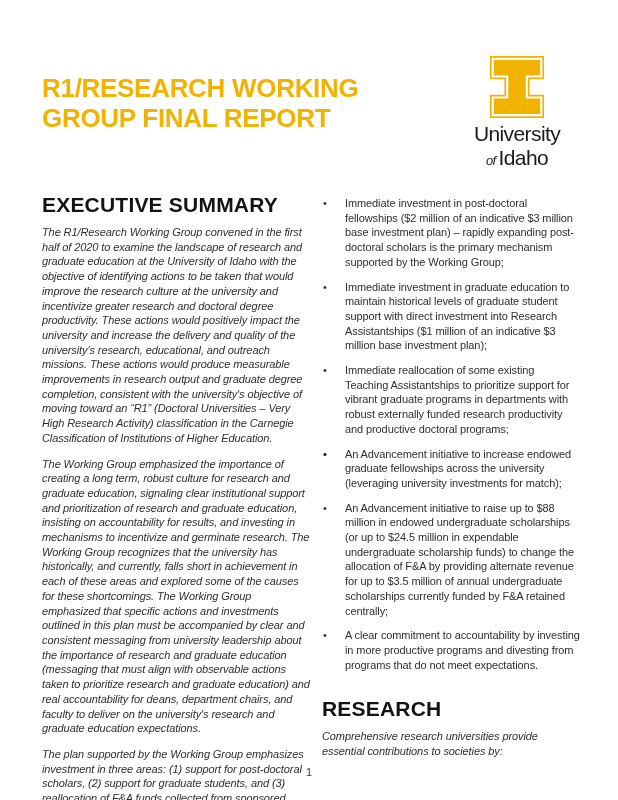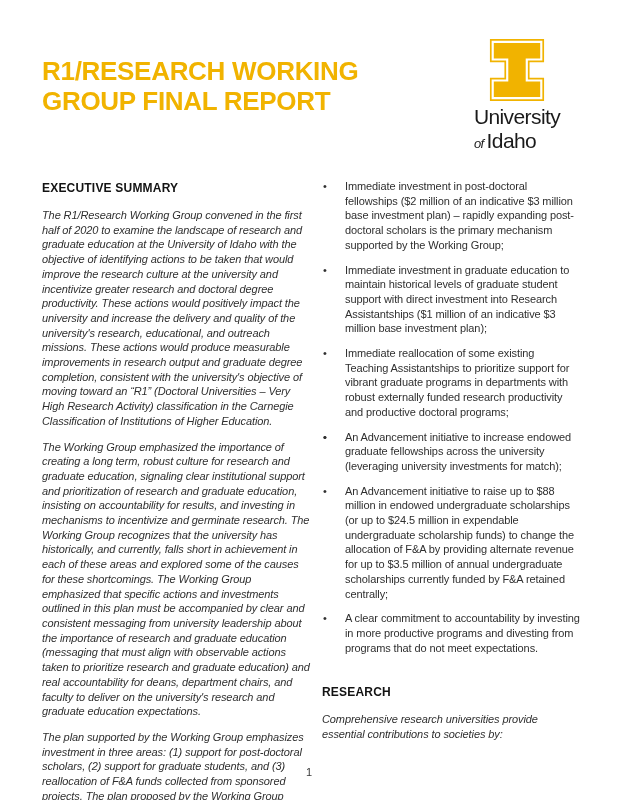--- a/index.html
+++ b/index.html
@@ -11,60 +11,61 @@
     font-family: "Liberation Sans", sans-serif;
     color: #2f2f2f;
     overflow: hidden;
     box-sizing: border-box;
   }
   
   .header {
     display: flex;
     justify-content: space-between;
     align-items: flex-start;
-    padding: 36px 38px 0 42px;
+    padding: 53px 38px 0 42px;
   }
   .title {
     margin-top: 20px;
     font-size: 26px;
     line-height: 30px;
     font-weight: bold;
     letter-spacing: -0.3px;
     color: #F1B300;
     text-transform: uppercase;
   }
   .logo {
     display: flex;
     flex-direction: column;
     align-items: center;
     width: 126px;
     margin-top: 2px;
   }
   .block-i { display: block; }
   .logo-text {
     margin-top: 4px;
+    text-align: center;
     color: #1a1a1a;
     letter-spacing: -0.6px;
     line-height: 1;
   }
   .logo-university { font-size: 21px; line-height: 21px; }
   .logo-of-idaho   { font-size: 21px; line-height: 27px; }
   .logo-of-idaho .of { font-style: italic; font-size: 13px; margin-right: 3px; }
   
   .content {
     display: flex;
     gap: 10px;
     padding: 22px 38px 0 42px;
     box-sizing: border-box;
   }
   .col-left  { flex: 0 0 270px; }
   .col-right { flex: 1; min-width: 0; }
   h2 {
     margin: 0 0 11px 0;
-    font-size: 12px;
+    font-size: 21px;
     line-height: 18px;
     font-weight: bold;
     letter-spacing: 0.2px;
     color: #131313;
   }
   .context-heading { margin-top: 28px; }
   p {
     margin: 0 0 11px 0;
     font-size: 11px;
     line-height: 14.7px;

